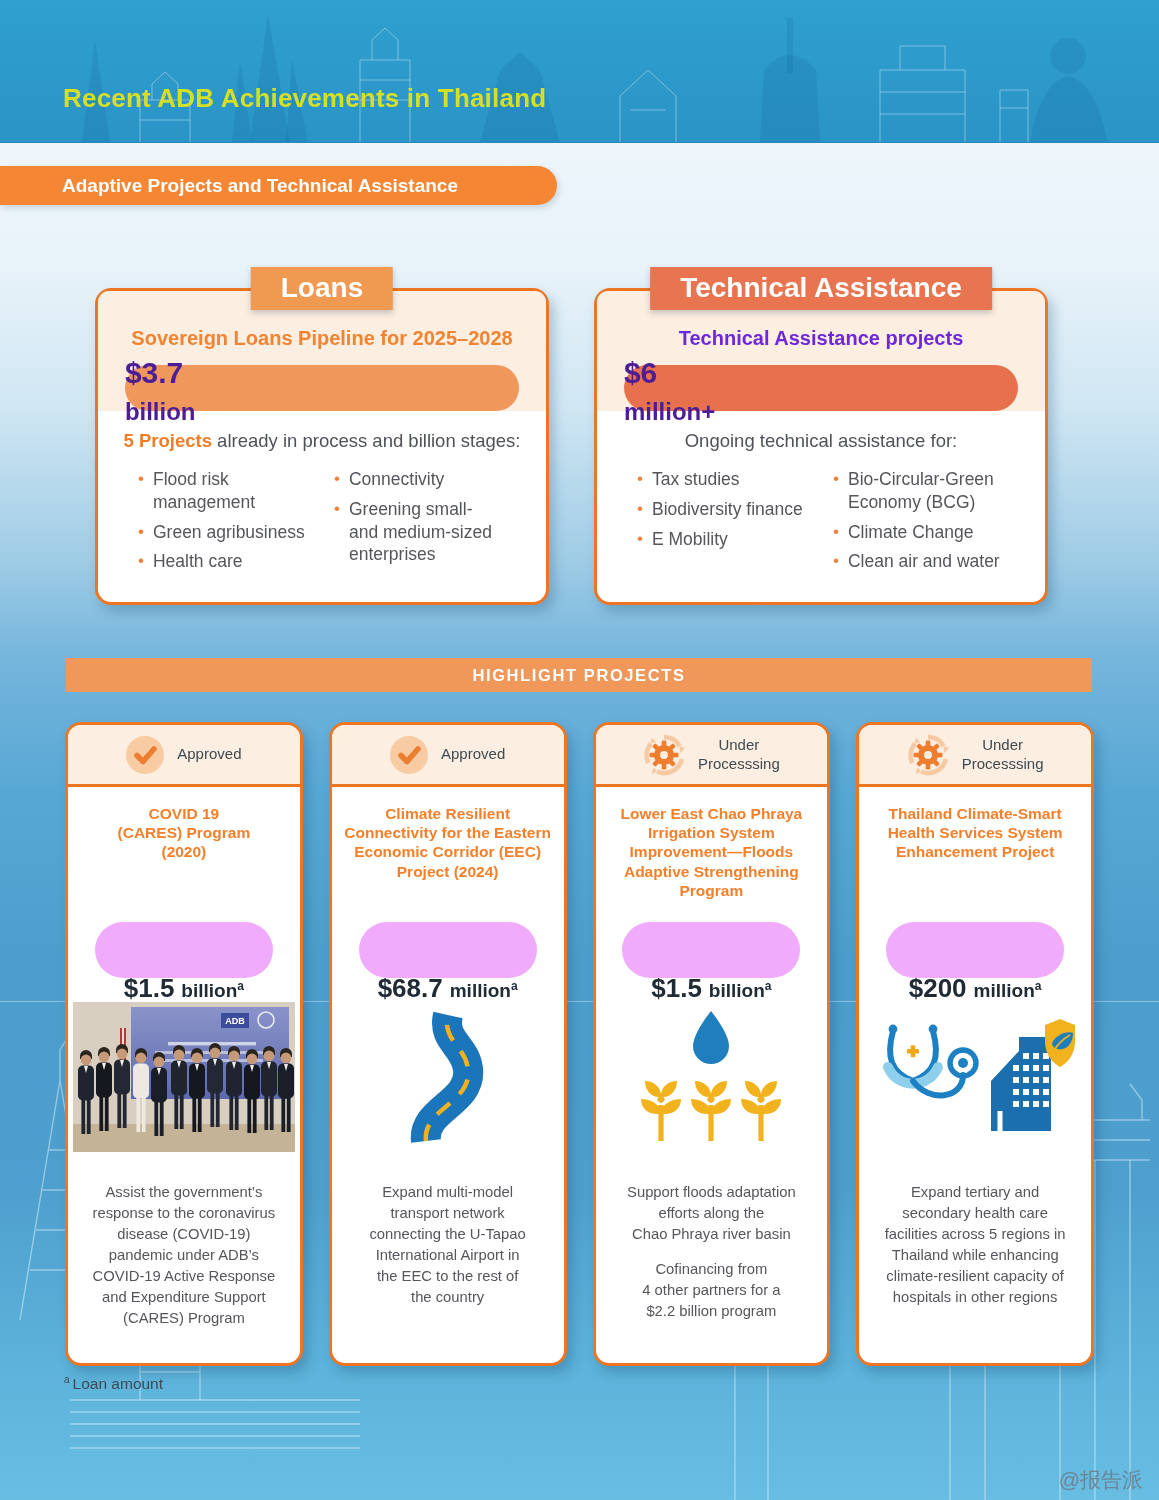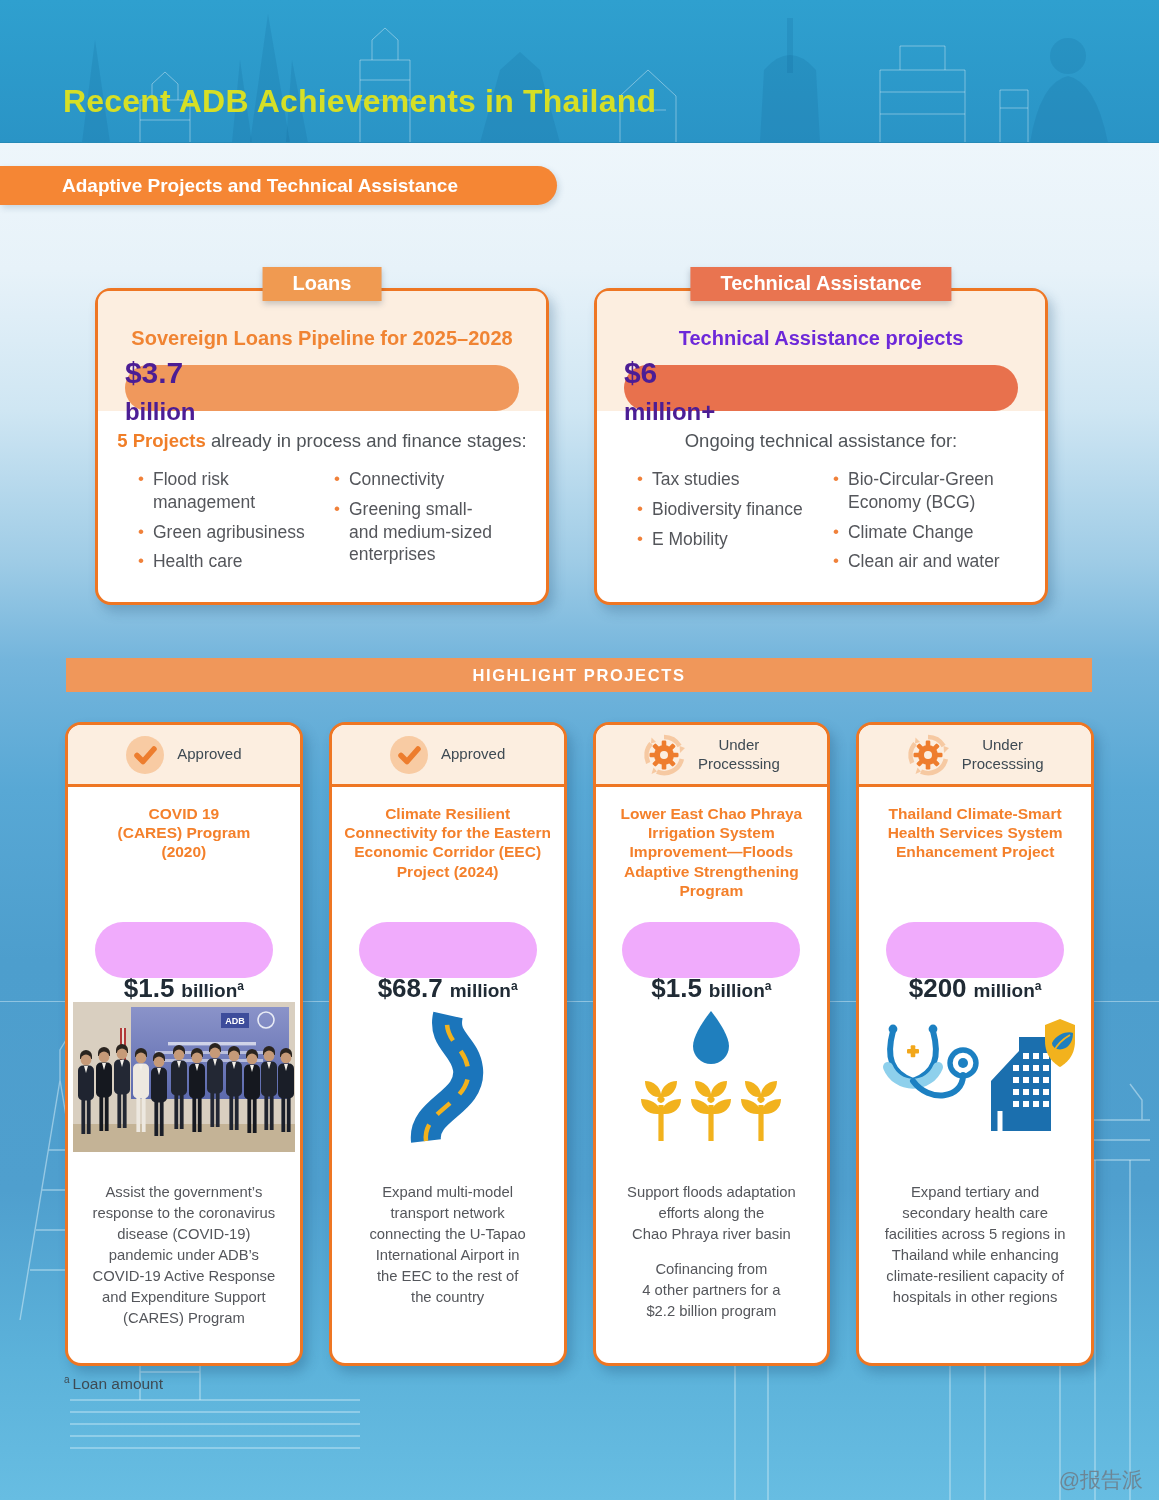--- a/index.html
+++ b/index.html
@@ -10,35 +10,35 @@
       #2d9bca 0px, #2d9bca 143px,
       #eef6fb 143px, #e7f2f9 270px, #cfe6f3 410px,
       #9fccE6 560px, #74b5dc 660px, #58a8d5 790px,
       #4d9ecd 960px, #4f9fce 1190px, #5cb2da 1360px, #67bde2 1500px);
   }
   svg { display:block; }
 
   
   .header-band { position:absolute; top:0; left:0; width:1159px; height:143px; overflow:hidden;
     background:linear-gradient(180deg,#2fa0cf 0%, #2a94c6 100%); border-bottom:1px solid rgba(10,70,110,.25); }
-  .page-title { position:absolute; top:83px; left:63px; font-size:32px; font-weight:bold;
+  .page-title { position:absolute; top:83px; left:63px; font-size:26px; font-weight:bold;
     color:#d6df26; letter-spacing:.2px; }
 
   .section-banner { position:absolute; top:166px; left:0; width:557px; height:39px;
     background:#f58634; border-radius:0 20px 20px 0; display:flex; align-items:center;
     padding-left:62px; color:#fff; font-weight:bold; font-size:19px;
     box-shadow:2px 3px 6px rgba(40,80,110,.18); }
 
   
   .sov-row { position:absolute; top:288px; left:95px; width:953px; display:flex; gap:45px; }
   .sov-card { position:relative; flex:1; height:317px; background:#fff;
     border:3.5px solid #ee7623; border-radius:16px;
     box-shadow:5px 7px 12px rgba(30,80,120,.28); }
   .sov-tab { position:absolute; top:-24px; left:50%; transform:translateX(-50%);
-    padding:5px 30px 6px; color:#fff; font-weight:bold; font-size:20px; white-space:nowrap;
+    padding:5px 30px 6px; color:#fff; font-weight:bold; font-size:28px; white-space:nowrap;
     box-shadow:0 3px 6px rgba(40,60,80,.25); z-index:3; }
   .sov-tab.loans { background:#f09a51; }
   .sov-tab.ta    { background:#e97450; }
   .sov-top { background:#fceee0; border-radius:11px 11px 0 0; padding-top:36px; text-align:center; }
   .sov-subtitle { font-size:20px; font-weight:bold; }
   .sov-subtitle.loans { color:#f08433; }
   .sov-subtitle.ta    { color:#6d28d9; }
   .sov-pill { position:relative; z-index:2; margin:15px auto -23px; width:88%; height:46px;
     border-radius:23px; display:flex; align-items:baseline; justify-content:center; gap:8px;
     color:#4c1d95; font-weight:bold; padding-top:6px;flex-direction:column; }
@@ -143,21 +143,21 @@
       <div class="sov-tab loans">Loans</div>
       <div class="sov-top">
         <div class="sov-subtitle loans">Sovereign Loans Pipeline for 2025–2028</div>
         <div class="sov-pill loans">
           <span class="amt">$3.7</span>
           <span class="unit">billion</span>
         </div>
       </div>
       <div class="sov-body">
         <div class="sov-lead">
-          <span class="hl">5 Projects</span><span> already in process and finance stages:</span>
+          <span class="hl">5 Projects</span><span> already in process and billion stages:</span>
         </div>
         <div class="sov-cols">
           <div class="sov-col">
             <div class="bullet"><span>Flood risk
 management</span></div>
             <div class="bullet"><span>Green agribusiness</span></div>
             <div class="bullet"><span>Health care</span></div>
           </div>
           <div class="sov-col">
             <div class="bullet"><span>Connectivity</span></div>

